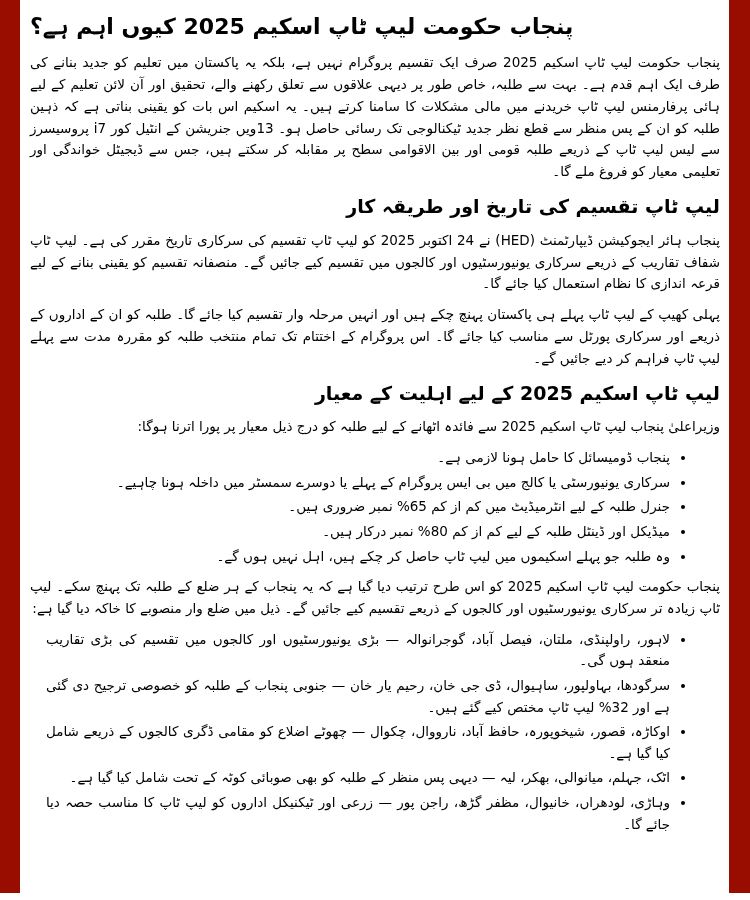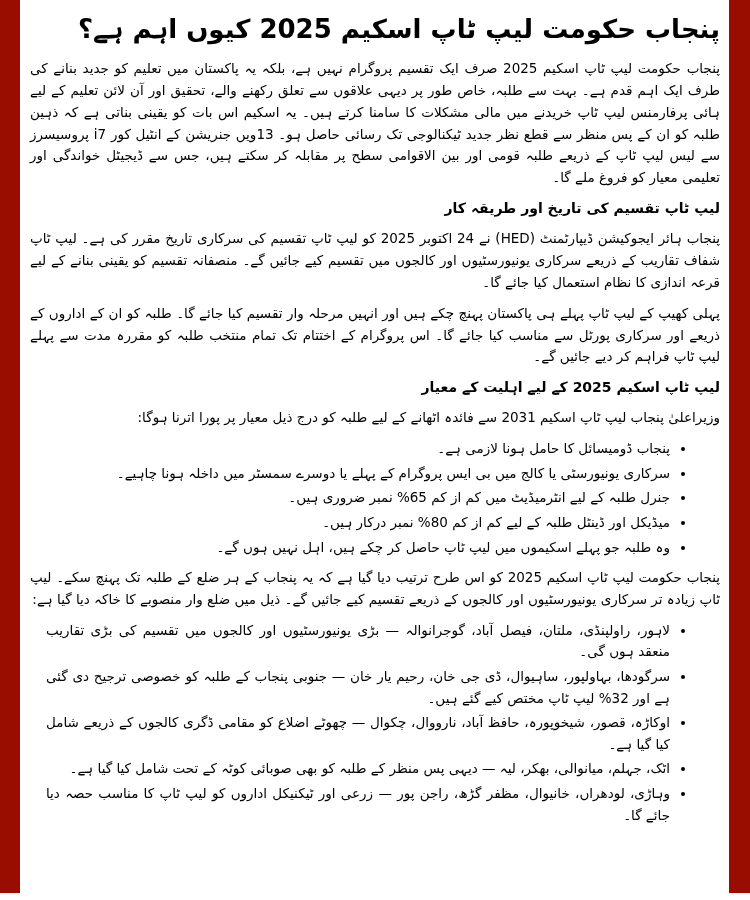--- a/index.html
+++ b/index.html
@@ -27,28 +27,28 @@
 
   .content {
     position: absolute;
     top: 4px;
     right: 30px;
     left: 30px;
     direction: rtl;
     text-align: justify;
   }
   h1.doc-title {
-    font-size: 26px;
+    font-size: 22px;
     font-weight: bold;
-    text-align: right;
+    text-align: left;
     margin: 6px 0 8px 0;
     line-height: 1.5;
   }
   h2.section-heading {
-    font-size: 14px;
+    font-size: 19px;
     font-weight: bold;
     margin: 4px 0 2px 0;
     text-align: right;
     line-height: 1.5;
   }
   p.body-text {
     font-size: 13.5px;
     line-height: 1.62;
     margin: 9px 0;
   }
@@ -74,21 +74,21 @@
 
   <h1 class="doc-title">پنجاب حکومت لیپ ٹاپ اسکیم 2025 کیوں اہم ہے؟</h1>
 
   <p class="body-text">پنجاب حکومت لیپ ٹاپ اسکیم 2025 صرف ایک تقسیم پروگرام نہیں ہے، بلکہ یہ پاکستان میں تعلیم کو جدید بنانے کی طرف ایک اہم قدم ہے۔ بہت سے طلبہ، خاص طور پر دیہی علاقوں سے تعلق رکھنے والے، تحقیق اور آن لائن تعلیم کے لیے ہائی پرفارمنس لیپ ٹاپ خریدنے میں مالی مشکلات کا سامنا کرتے ہیں۔ یہ اسکیم اس بات کو یقینی بناتی ہے کہ ذہین طلبہ کو ان کے پس منظر سے قطع نظر جدید ٹیکنالوجی تک رسائی حاصل ہو۔ 13ویں جنریشن کے انٹیل کور i7 پروسیسرز سے لیس لیپ ٹاپ کے ذریعے طلبہ قومی اور بین الاقوامی سطح پر مقابلہ کر سکتے ہیں، جس سے ڈیجیٹل خواندگی اور تعلیمی معیار کو فروغ ملے گا۔</p>
 
   <h2 class="section-heading">لیپ ٹاپ تقسیم کی تاریخ اور طریقہ کار</h2>
   <p class="body-text">پنجاب ہائر ایجوکیشن ڈیپارٹمنٹ (HED) نے 24 اکتوبر 2025 کو لیپ ٹاپ تقسیم کی سرکاری تاریخ مقرر کی ہے۔ لیپ ٹاپ شفاف تقاریب کے ذریعے سرکاری یونیورسٹیوں اور کالجوں میں تقسیم کیے جائیں گے۔ منصفانہ تقسیم کو یقینی بنانے کے لیے قرعہ اندازی کا نظام استعمال کیا جائے گا۔</p>
   <p class="body-text">پہلی کھیپ کے لیپ ٹاپ پہلے ہی پاکستان پہنچ چکے ہیں اور انہیں مرحلہ وار تقسیم کیا جائے گا۔ طلبہ کو ان کے اداروں کے ذریعے اور سرکاری پورٹل سے مناسب کیا جائے گا۔ اس پروگرام کے اختتام تک تمام منتخب طلبہ کو مقررہ مدت سے پہلے لیپ ٹاپ فراہم کر دیے جائیں گے۔</p>
 
   <h2 class="section-heading">لیپ ٹاپ اسکیم 2025 کے لیے اہلیت کے معیار</h2>
-  <p class="body-text">وزیراعلیٰ پنجاب لیپ ٹاپ اسکیم 2031 سے فائدہ اٹھانے کے لیے طلبہ کو درج ذیل معیار پر پورا اترنا ہوگا:</p>
+  <p class="body-text">وزیراعلیٰ پنجاب لیپ ٹاپ اسکیم 2025 سے فائدہ اٹھانے کے لیے طلبہ کو درج ذیل معیار پر پورا اترنا ہوگا:</p>
   <ul class="bullet-list">
     <li>پنجاب ڈومیسائل کا حامل ہونا لازمی ہے۔</li>
     <li>سرکاری یونیورسٹی یا کالج میں بی ایس پروگرام کے پہلے یا دوسرے سمسٹر میں داخلہ ہونا چاہیے۔</li>
     <li>جنرل طلبہ کے لیے انٹرمیڈیٹ میں کم از کم 65% نمبر ضروری ہیں۔</li>
     <li>میڈیکل اور ڈینٹل طلبہ کے لیے کم از کم 80% نمبر درکار ہیں۔</li>
     <li>وہ طلبہ جو پہلے اسکیموں میں لیپ ٹاپ حاصل کر چکے ہیں، اہل نہیں ہوں گے۔</li>
   </ul>
 
   <p class="body-text">پنجاب حکومت لیپ ٹاپ اسکیم 2025 کو اس طرح ترتیب دیا گیا ہے کہ یہ پنجاب کے ہر ضلع کے طلبہ تک پہنچ سکے۔ لیپ ٹاپ زیادہ تر سرکاری یونیورسٹیوں اور کالجوں کے ذریعے تقسیم کیے جائیں گے۔ ذیل میں ضلع وار منصوبے کا خاکہ دیا گیا ہے:</p>
   <ul class="bullet-list">

